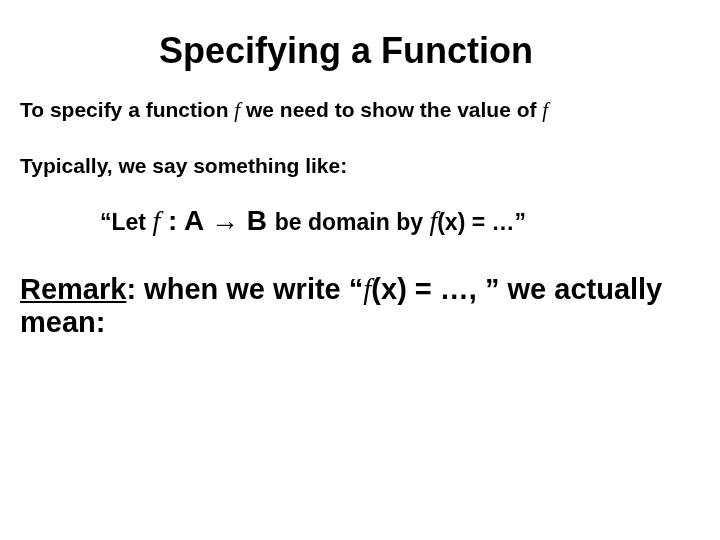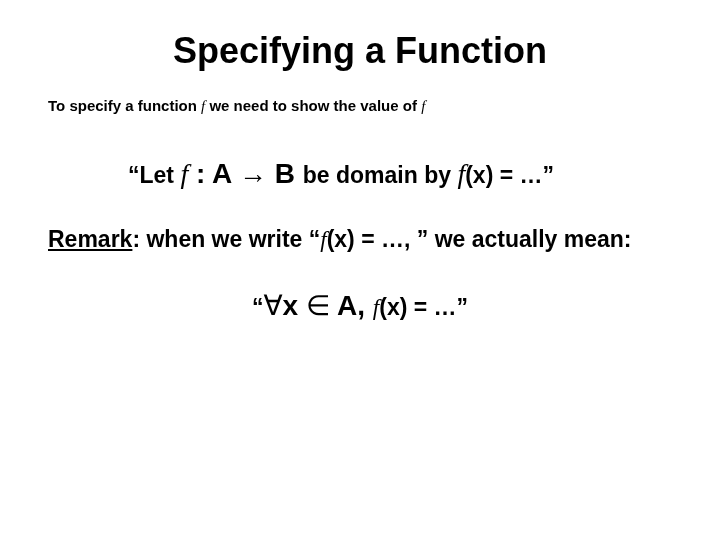--- a/index.html
+++ b/index.html
@@ -8,54 +8,54 @@
     width: 720px;
     height: 540px;
     background: #fff;
     font-family: Arial, Helvetica, sans-serif;
     color: #000;
   }
   .slide {
     width: 720px;
     height: 540px;
     box-sizing: border-box;
-    padding: 20px 48px 20px 48px;
+    padding: 20px 48px 20px 20px;
     display: flex;
     flex-direction: column;
   }
   .title {
     text-align: center;
     font-weight: bold;
     font-size: 36px;
     margin: 10px 0 24px 0;
   }
   .para {
-    font-size: 15px;
+    font-size: 21px;
     font-weight: bold;
     line-height: 1.35;
-    margin-bottom: 36px;
+    margin-bottom: 28px;
   }
   .indent {
     margin-left: 36px;
   }
   .para2 {
     font-size: 21px;
     font-weight: bold;
     line-height: 1.35;
     margin-bottom: 18px;
   }
   .let-line {
     font-size: 23px;
     font-weight: bold;
     margin: 6px 0 36px 80px;
   }
   .remark-line {
-    font-size: 23px;
+    font-size: 29px;
     font-weight: bold;
-    margin-bottom: 36px;
+    margin-bottom: 22px;
   }
   .underline {
     text-decoration: underline;
   }
   .forall-line {
     font-size: 23px;
     font-weight: bold;
     text-align: center;
   }
   
@@ -76,26 +76,24 @@
 <body>
 
 <div class="slide">
 
   <div class="title">Specifying a Function</div>
 
   <div class="para">
     <span>To specify a function </span><span class="fi">f</span><span> we need to show the value of </span><span class="fi">f</span><br>
   </div>
 
+  <div class="para2">Typically, we say something like:</div>
 
   <div class="let-line">
     <span>“Let  </span><span class="fi big">f</span><span class="big"> : A </span><span class="sym big">→</span><span class="big"> B </span><span>be domain by  </span><span class="fi big">f</span><span>(x) = …”</span>
   </div>
 
   <div class="remark-line">
     <span class="underline">Remark</span><span>: when we write “</span><span class="fi">f</span><span>(x) = …, ” we actually mean:</span>
   </div>
 
-  <div class="forall-line">
-    <span>“</span><span class="sym big">∀</span><span class="big">x </span><span class="sym big">∈</span><span class="big"> A, </span><span class="fi">f</span><span>(x) = …”</span>
-  </div>
 
 </div>
 
 </body></html>

